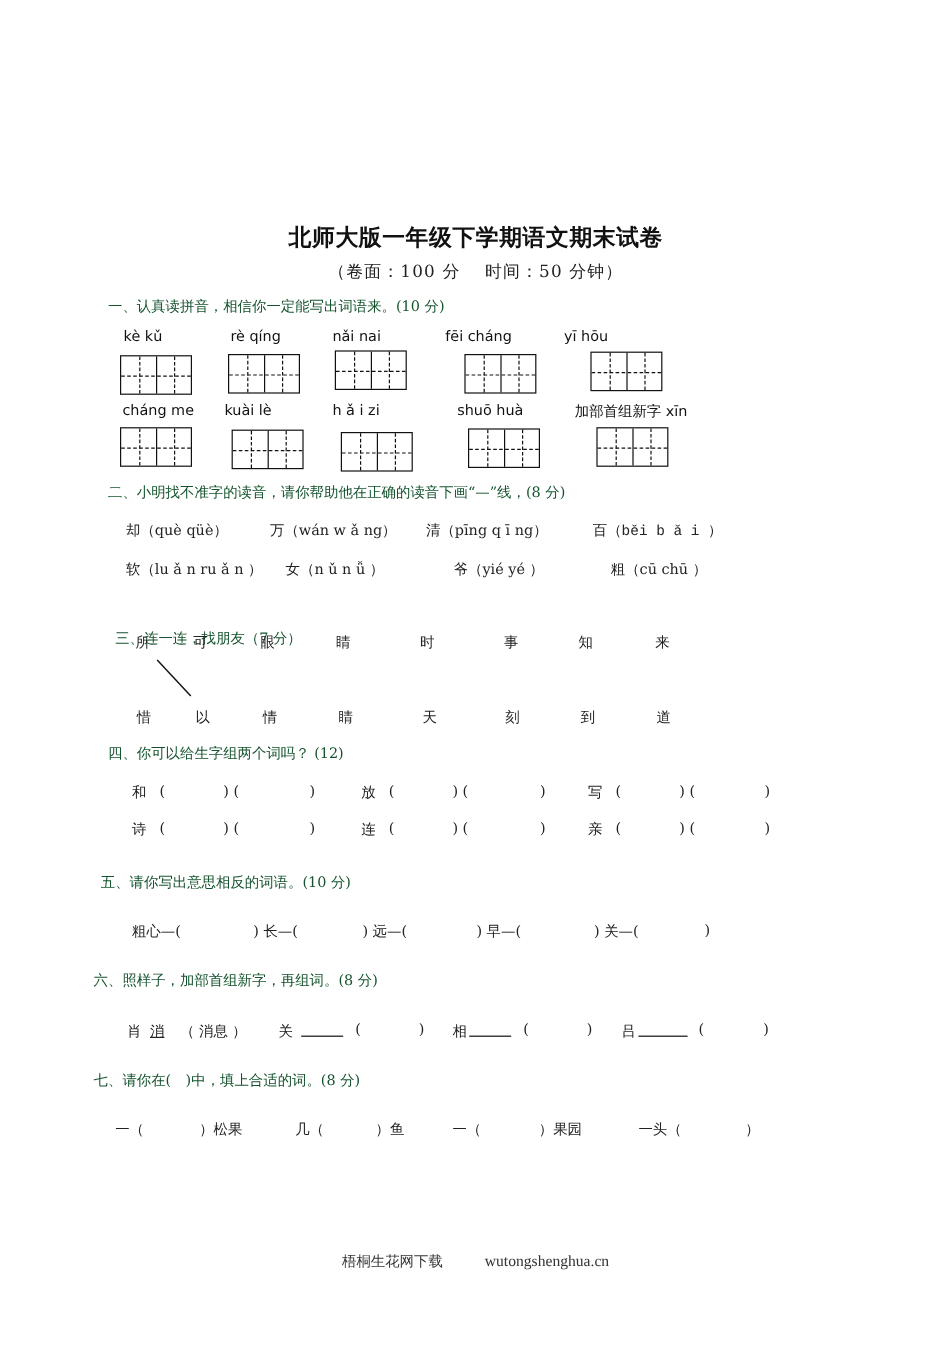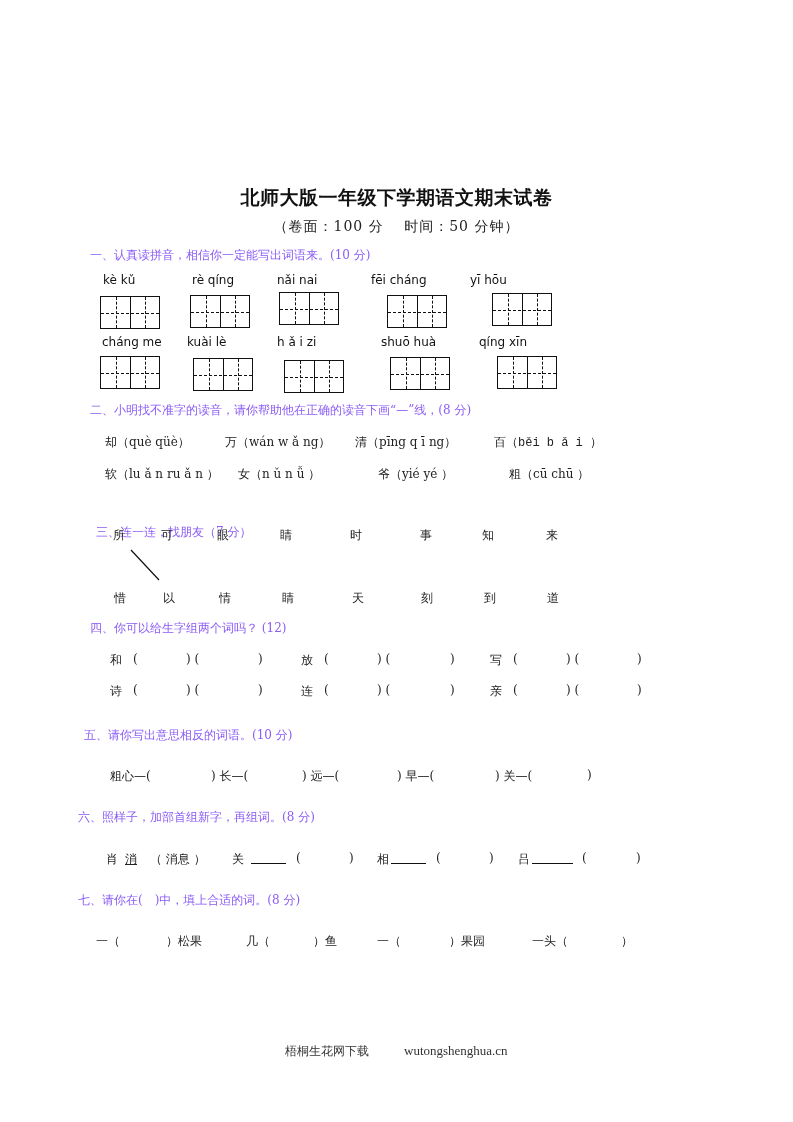--- a/index.html
+++ b/index.html
@@ -1,21 +1,21 @@
 <!DOCTYPE html>
 <html><head>
 <meta charset="utf-8">
 <style>
   html, body { margin:0; padding:0; background:#ffffff; }
   body { width:793px; height:1122px; position:relative; overflow:hidden;
          font-family: "DejaVu Serif", "Liberation Serif", serif; color:#111; }
   .abs { position:absolute; white-space:nowrap; }
   .title { font-family:"DejaVu Sans", sans-serif; font-weight:bold; font-size:19px; left:0; width:793px; text-align:center; top:185px; letter-spacing:0.5px; }
   .subtitle { font-size:14px; left:0; width:793px; text-align:center; top:218px; color:#222; letter-spacing:1px; }
-  .q { font-size:12px; color:#8b5cf6; }
+  .q { font-size:12px; color:#14532d; }
   .py { font-family:"DejaVu Sans", sans-serif; font-size:12px; color:#111; }
   .row { font-size:12px; color:#222; }
   .box { position:absolute; width:60px; height:33px; border:1.2px solid #111; box-sizing:border-box; }
   .box .mid { position:absolute; left:50%; top:0; bottom:0; border-left:1.2px solid #111; }
   .box .h { position:absolute; left:0; right:0; top:50%; border-top:1.2px dashed #111; }
   .box .v1 { position:absolute; left:25%; top:0; bottom:0; border-left:1.2px dashed #111; }
   .box .v2 { position:absolute; left:75%; top:0; bottom:0; border-left:1.2px dashed #111; }
   .blank { display:inline-block; border-bottom:1px solid #111; height:12px; vertical-align:bottom; }
   .footer { font-size:12px; color:#333; }
   .ul { text-decoration:underline; }
@@ -62,21 +62,21 @@
     <div class="h"></div>
     <div class="v1"></div>
     <div class="v2"></div>
     <div class="mid"></div>
   </div>
 
 <div class="abs py" style="left:102px;top:335px;">cháng me</div>
 <div class="abs py" style="left:187px;top:335px;">kuài    lè</div>
 <div class="abs py" style="left:277px;top:335px;">h ǎ i     zi</div>
 <div class="abs py" style="left:381px;top:335px;">shuō   huà</div>
-<div class="abs py" style="left:479px;top:335px;">qíng   xīn</div>
+<div class="abs py" style="left:479px;top:335px;">加部首组新字   xīn</div>
 
 <div class="box" style="left:100px;top:356px;">
     <div class="h"></div>
     <div class="v1"></div>
     <div class="v2"></div>
     <div class="mid"></div>
   </div>
 <div class="box" style="left:193px;top:358px;">
     <div class="h"></div>
     <div class="v1"></div>

